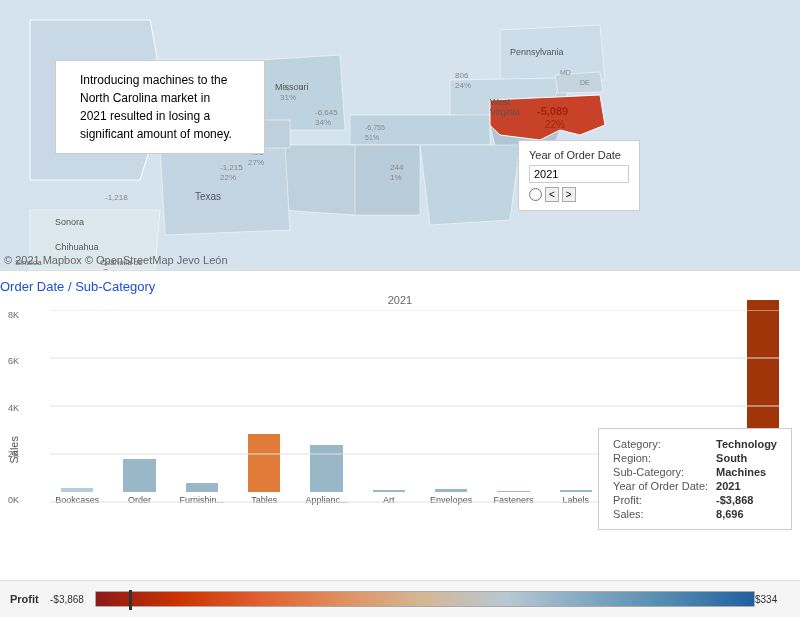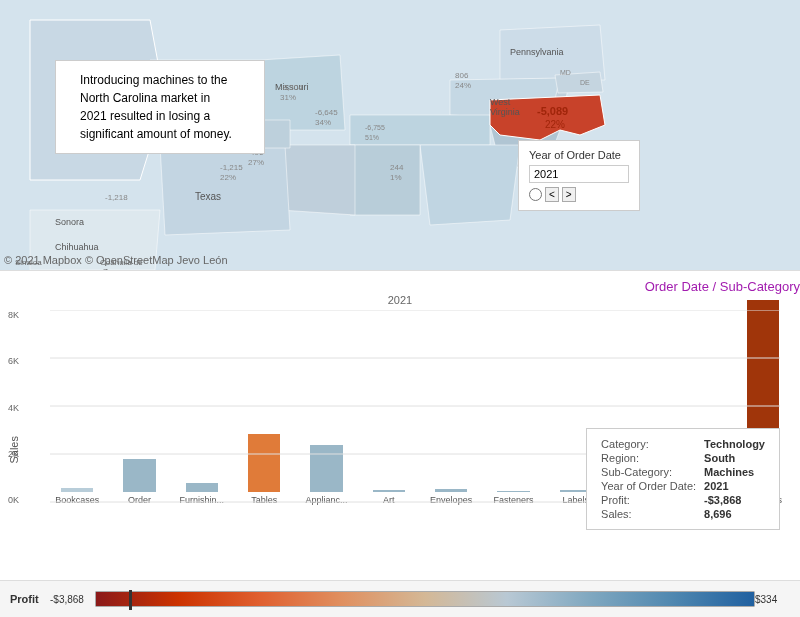--- a/index.html
+++ b/index.html
@@ -87,23 +87,23 @@
     
     #chart-section {
       position: relative;
       width: 800px;
       height: 310px;
       background: #fff;
       border-top: 1px solid #ddd;
     }
 
     .chart-title {
-      text-align: right;
+      text-align: left;
       font-size: 13px;
-      color: #a21caf;
+      color: #1d4ed8;
       padding-top: 8px;
       font-weight: normal;
     }
     .chart-subtitle {
       text-align: center;
       font-size: 11px;
       color: #666;
       margin-bottom: 4px;
     }
 
@@ -175,21 +175,21 @@
       left: 50px;
       right: 10px;
       top: 0;
       height: 195px;
       pointer-events: none;
     }
 
     
     .chart-tooltip {
       position: absolute;
-      right: 20px;
+      right: 8px;
       bottom: 50px;
       background: white;
       border: 1px solid #ccc;
       padding: 8px 10px;
       font-size: 11px;
       z-index: 20;
       min-width: 180px;
       margin-top: 6px;
     }
     .chart-tooltip table {

